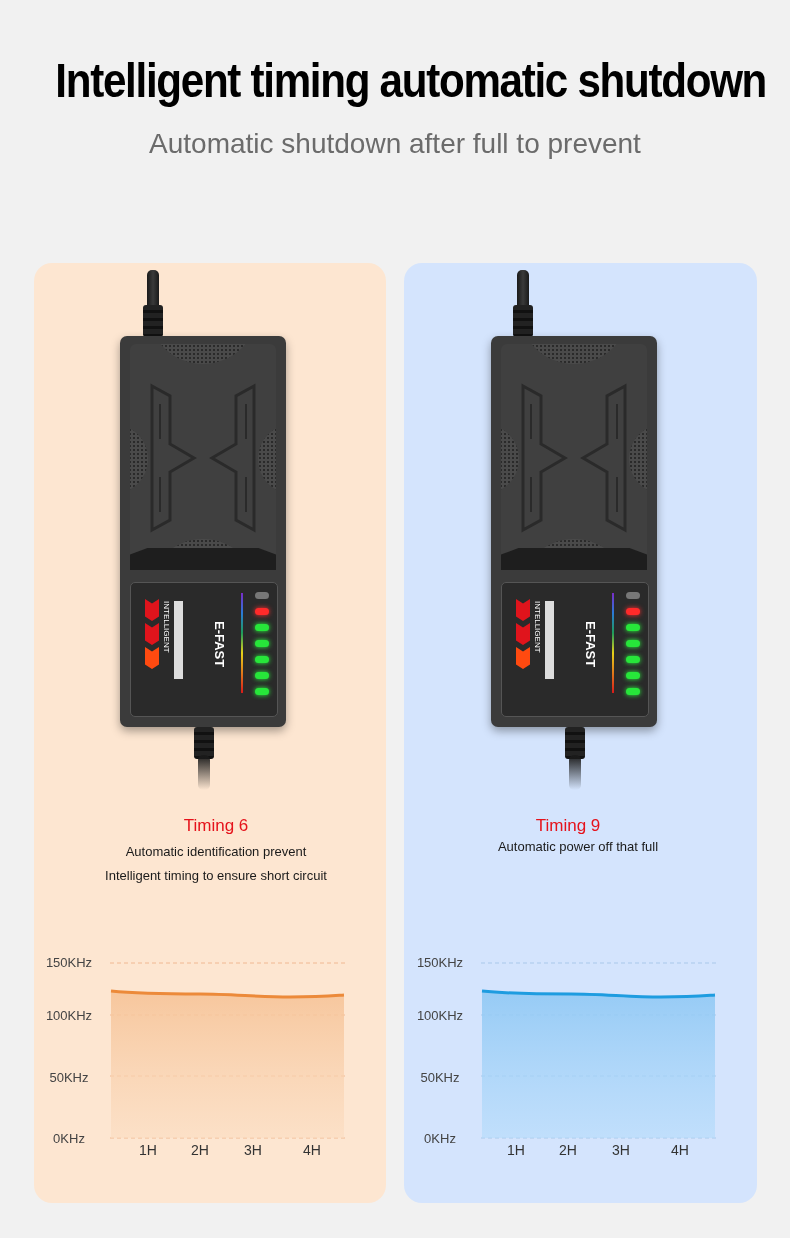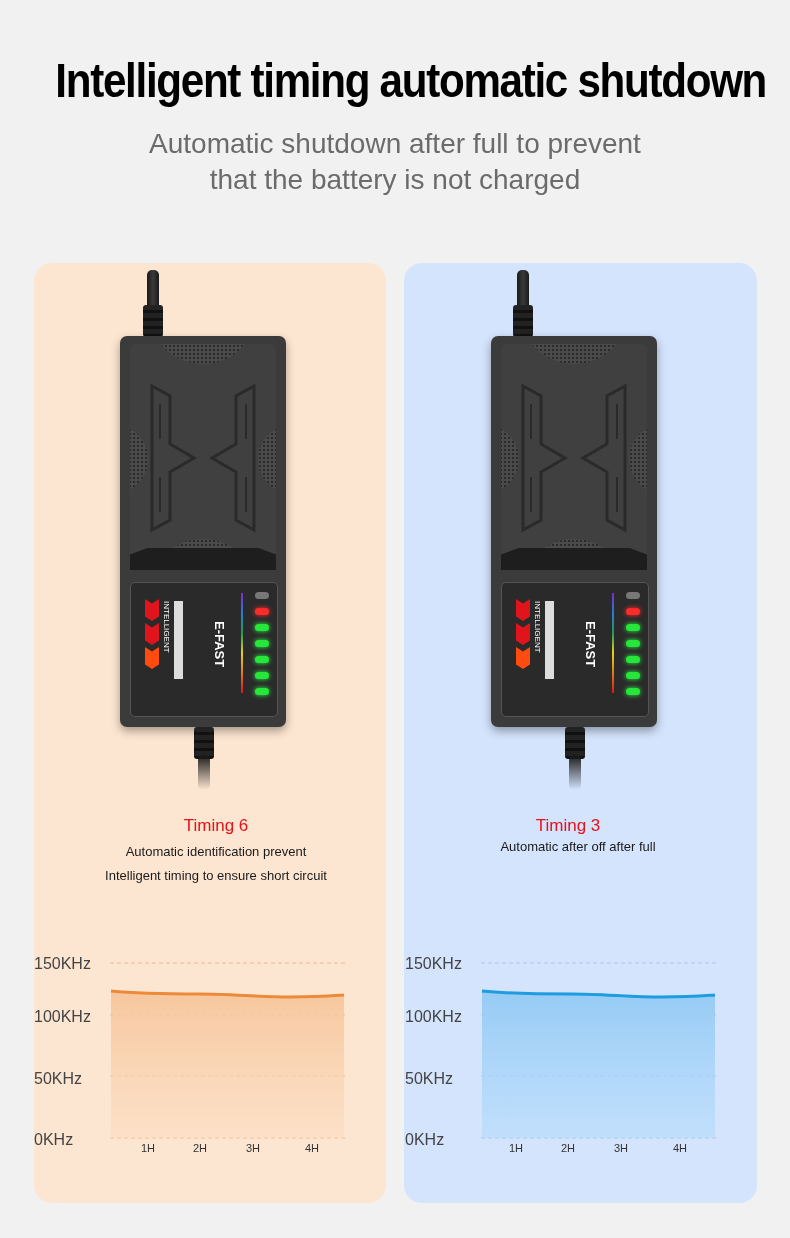--- a/index.html
+++ b/index.html
@@ -16,31 +16,30 @@
   .mesh{position:absolute;background-image:radial-gradient(#2a2a2a 1px,transparent 1.2px);background-size:4px 4px;background-color:#4a4a4a;}
   .panel{position:absolute;left:10px;top:246px;width:146px;height:133px;background:#2a2a2a;border-radius:5px;border:1px solid #555;}
   .brand{position:absolute;color:#fff;font-weight:bold;font-size:13px;transform:rotate(90deg);transform-origin:left top;white-space:nowrap;}
   .led{position:absolute;width:14px;height:7px;border-radius:4px;}
   .led.g{background:#27e63a;box-shadow:0 0 5px #2bff40;}
   .led.r{background:#ff2a2a;box-shadow:0 0 5px #ff3030;}
   .led.o{background:#777;}
   .arrow-tag{position:absolute;width:14px;height:22px;clip-path:polygon(0 0,50% 20%,100% 0,100% 80%,50% 100%,0 80%);}
   .heading{position:absolute;width:352px;text-align:center;font-size:17px;color:#e5121b;}
   .desc{position:absolute;width:352px;text-align:center;font-size:13px;color:#1a1a1a;}
-  .ytick{position:absolute;font-size:16px;color:#444;text-align:left;width:70px;}
-  .xtick{position:absolute;font-size:11px;color:#333;width:30px;text-align:center;}
+  .ytick{position:absolute;font-size:13px;color:#444;text-align:center;width:70px;}
+  .xtick{position:absolute;font-size:14px;color:#333;width:30px;text-align:center;}
   svg{position:absolute;}
 </style>
 </head>
 <body>
 
 <div class="title">Intelligent timing automatic shutdown</div>
 <div class="subtitle">
   <div>Automatic shutdown after full to prevent</div>
-  <div>that the battery is not charged</div>
 </div>
 
 <div class="card orange"></div>
 
 <div class="card blue"></div>
 
 <div id="dev-wrap"></div>
 
 <div>
   <div class="cable-top" style="left:147px;top:270px;"></div>
@@ -113,22 +112,22 @@
     </div>
   </div>
   <div class="strain" style="left:565px;top:727px;"></div>
   <div class="cable-top" style="left:569px;top:755px;height:35px;background:linear-gradient(180deg,#1a1a1a,rgba(30,30,30,0));"></div>
 </div>
 
 <div class="heading" style="left:40px;top:816px;">Timing 6</div>
 <div class="desc" style="left:40px;top:844px;">Automatic identification prevent</div>
 <div class="desc" style="left:40px;top:868px;">Intelligent timing to ensure short circuit</div>
 
-<div class="heading" style="left:392px;top:816px;">Timing 3</div>
-<div class="desc" style="left:402px;top:839px;">Automatic after off after full</div>
+<div class="heading" style="left:392px;top:816px;">Timing 9</div>
+<div class="desc" style="left:402px;top:839px;">Automatic power off that full</div>
 
 <div>
   <div class="ytick" style="left:34px;top:955px;">150KHz</div>
   <div class="ytick" style="left:34px;top:1008px;">100KHz</div>
   <div class="ytick" style="left:34px;top:1070px;">50KHz</div>
   <div class="ytick" style="left:34px;top:1131px;">0KHz</div>
   <svg style="left:0;top:0;" width="790" height="1238">
     <defs>
       <linearGradient id="gO" x1="0" y1="0" x2="0" y2="1">
         <stop offset="0" stop-color="#f6c397" stop-opacity="0.9"></stop>

